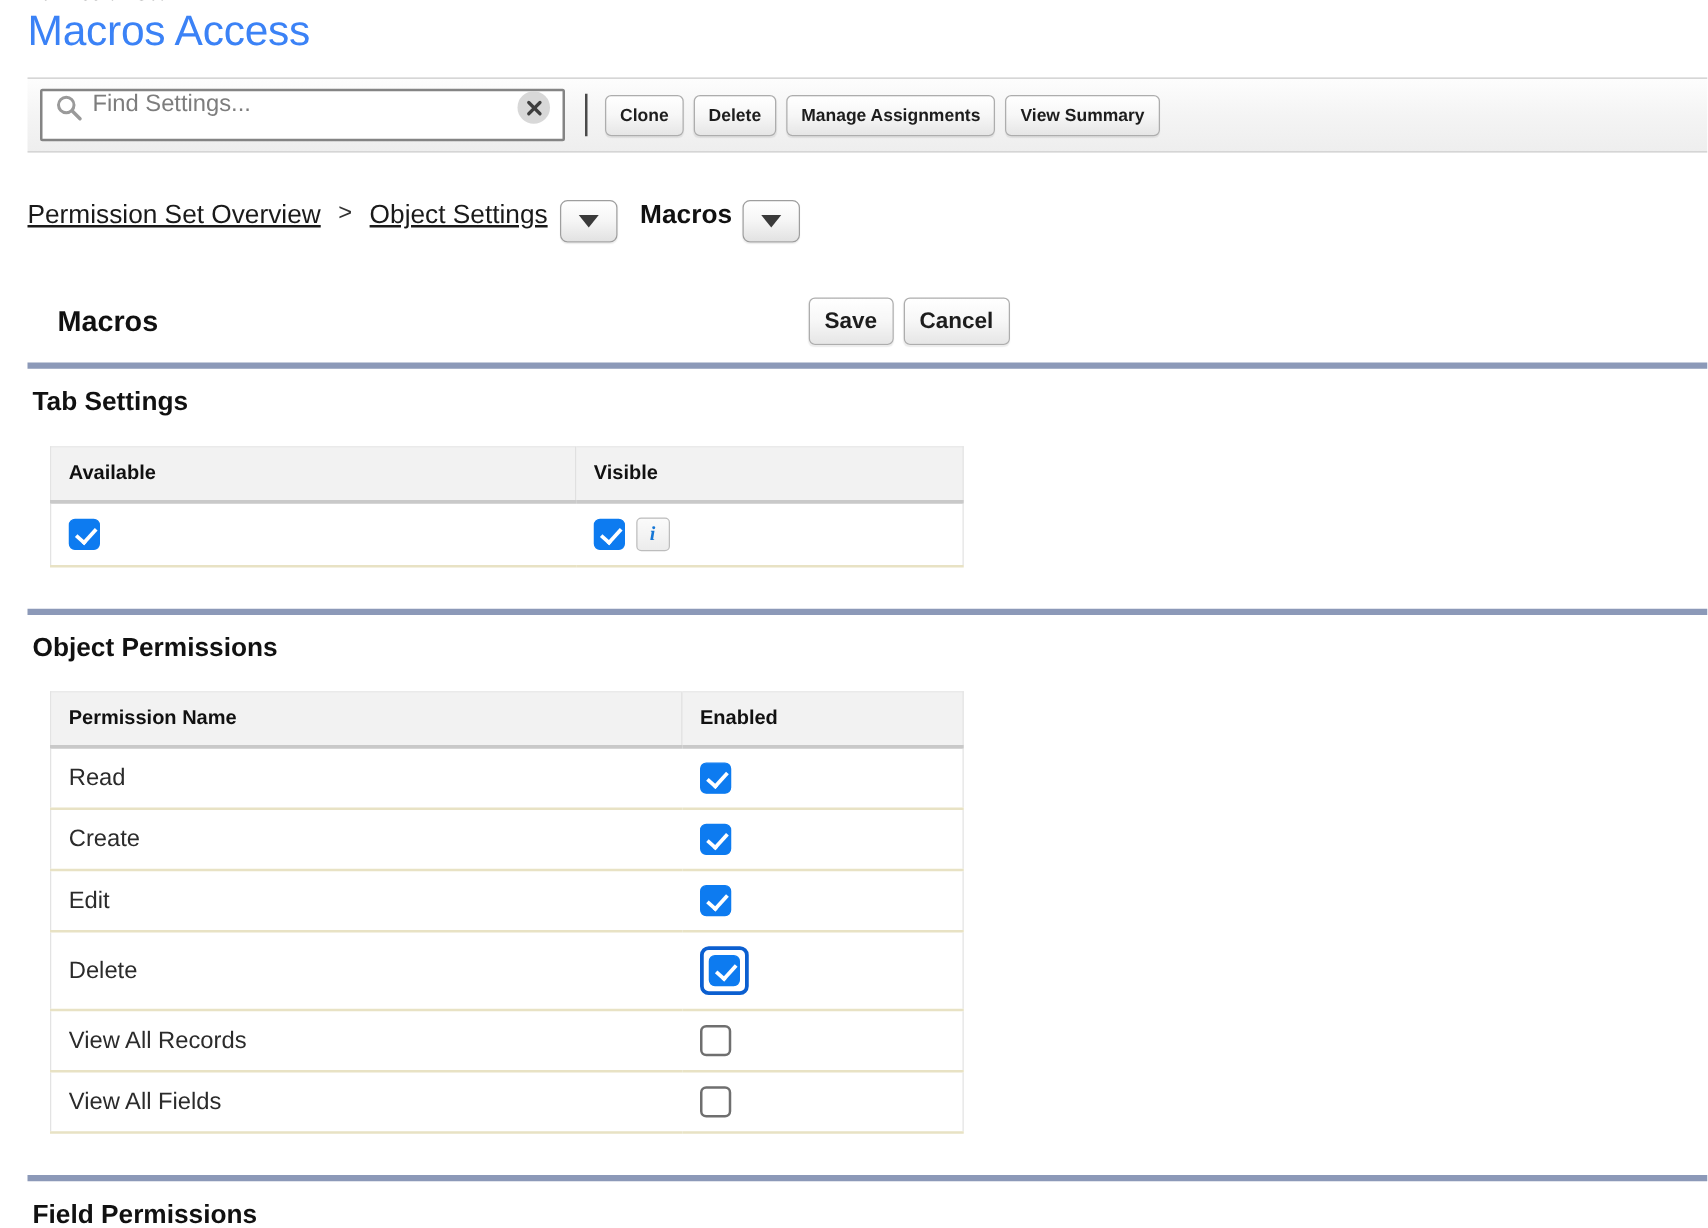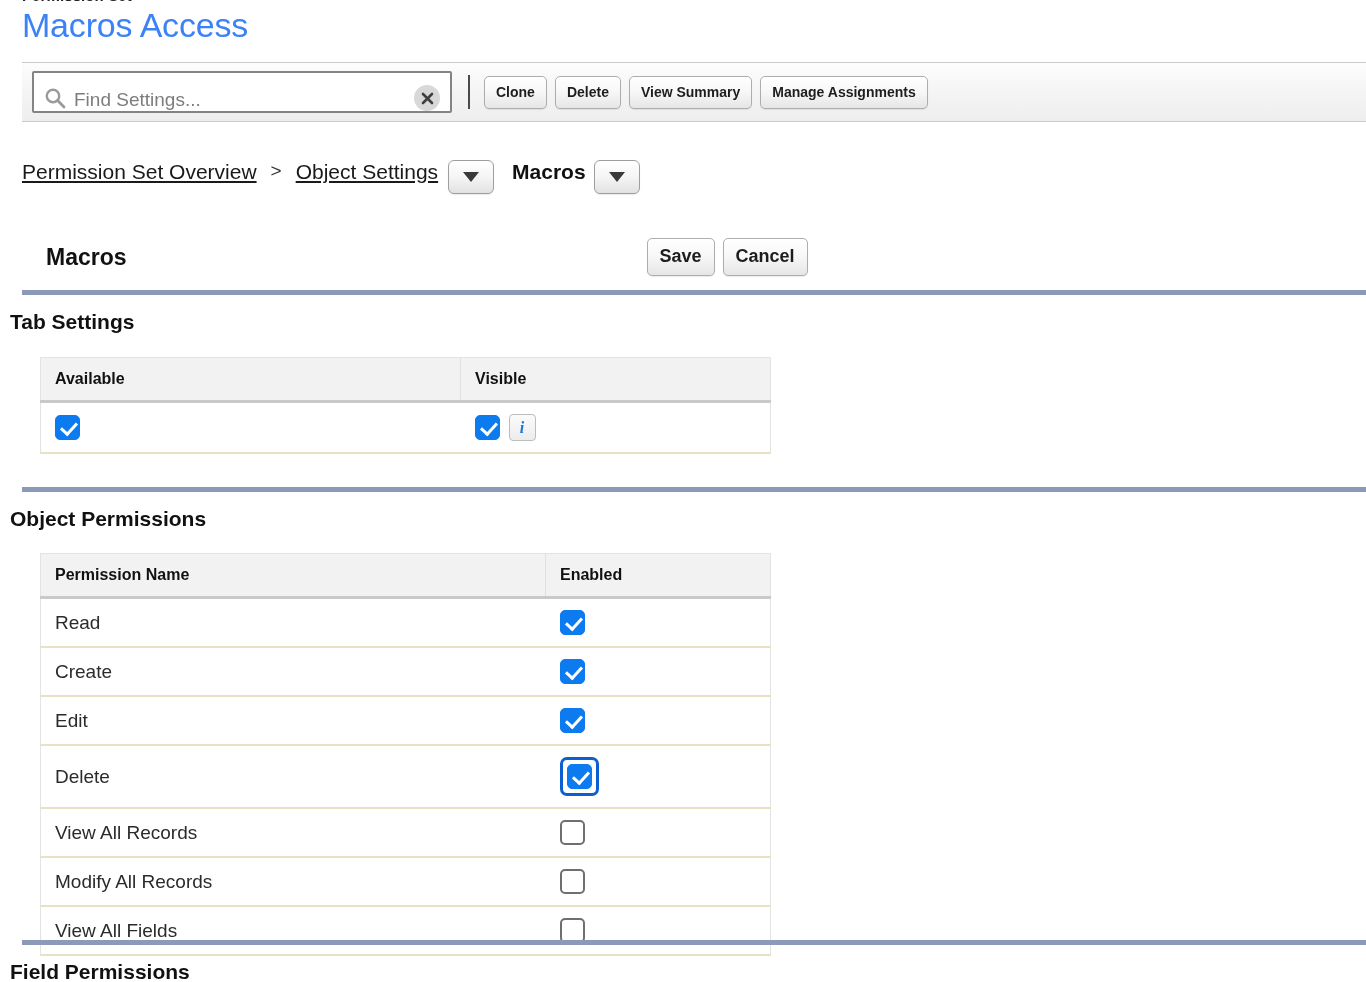--- a/index.html
+++ b/index.html
@@ -56,21 +56,21 @@
   }
 
   .search-wrap {
     position: relative;
     width: 420px;
     height: 42px;
     background: #fff;
     border: 2px solid #848484;
     border-radius: 2px;
     display: flex;
-    align-items: flex-end;
+    align-items: flex-start;
   }
   .search-icon {
     width: 26px;
     height: 26px;
     margin-left: 8px;
     flex: 0 0 auto;
     display: flex;
     align-items: center;
     justify-content: center;
   }
@@ -201,21 +201,21 @@
     position: absolute;
     left: 22px;
     width: 1344px;
     height: 5px;
     background: #8c99b8;
   }
 
   
   .sec-title {
     position: absolute;
-    left: 10px;
+    left: 26px;
     font-size: 21px;
     font-weight: bold;
     color: #111;
   }
 
   
   .tbl {
     position: absolute;
     left: 40px;
     width: 731px;
@@ -324,22 +324,22 @@
           <line x1="2" y1="2" x2="11" y2="11" stroke="#3f3f3f" stroke-width="2.6" stroke-linecap="round"></line>
           <line x1="11" y1="2" x2="2" y2="11" stroke="#3f3f3f" stroke-width="2.6" stroke-linecap="round"></line>
         </svg>
       </button>
     </div>
 
     <div class="tb-sep"></div>
 
     <button class="btn">Clone</button>
     <button class="btn">Delete</button>
+    <button class="btn">Manage Assignments</button>
     <button class="btn">View Summary</button>
-    <button class="btn">Manage Assignments</button>
   </div>
 
   <div class="breadcrumb">
     <span class="crumb-link">Permission Set Overview</span>
     <span class="crumb-sep">&gt;</span>
     <span class="crumb-link">Object Settings</span>
     <button class="dd-btn">
       <span class="caret"></span>
     </button>
     <span class="crumb-current">Macros</span>
@@ -416,24 +416,20 @@
         </tr>
         <tr>
           <td>Delete</td>
           <td><span class="cb-focus"><span class="cb on"></span></span></td>
         </tr>
         <tr>
           <td>View All Records</td>
           <td><span class="cb off"></span></td>
         </tr>
         <tr>
-          <td>Modify All Records</td>
-          <td><span class="cb off"></span></td>
-        </tr>
-        <tr>
           <td>View All Fields</td>
           <td><span class="cb off"></span></td>
         </tr>
       </tbody>
   </table>
 
   <div class="rule" style="top:940px;"></div>
 
   <div class="sec-title" style="top:960px;">Field Permissions</div>
 

